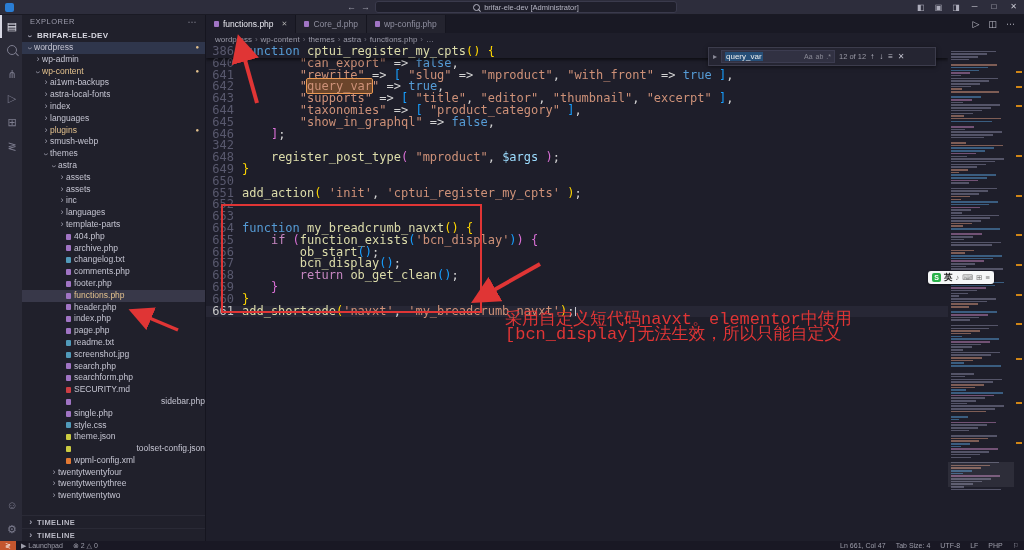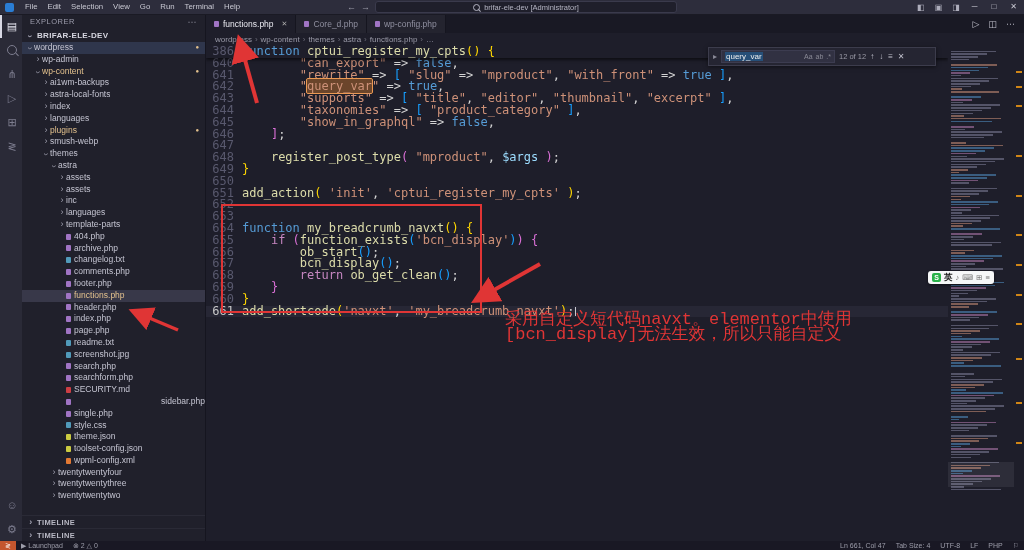--- a/index.html
+++ b/index.html
@@ -93,30 +93,20 @@
   #ime{position:absolute;left:928px;top:271px;height:13px;background:#f6f7f8;border-radius:3px;box-shadow:0 1px 3px rgba(0,0,0,.5);display:flex;align-items:center;gap:3px;padding:0 4px;z-index:45}
   .ime-logo{width:9px;height:9px;background:#2ab24a;border-radius:2px;color:#fff;font-size:7px;font-weight:700;display:flex;align-items:center;justify-content:center}
   .ime-lang{color:#222;font-size:8.5px;font-weight:700}
   .ime-ico{color:#777;font-size:7.5px}
 </style>
 </head>
 <body>
 
 <div id="titlebar">
   <span class="logo"></span>
-  <span style="display:flex">
-      <span class="menu-item">File</span>
-      <span class="menu-item">Edit</span>
-      <span class="menu-item">Selection</span>
-      <span class="menu-item">View</span>
-      <span class="menu-item">Go</span>
-      <span class="menu-item">Run</span>
-      <span class="menu-item">Terminal</span>
-      <span class="menu-item">Help</span>
-    </span>
   <div class="tb-center">
     <span class="nav-arrow">←</span>
     <span class="nav-arrow">→</span>
     <div class="tb-search">
       <span class="i-search"></span>
       <span>brifar-ele-dev [Administrator]</span>
     </div>
   </div>
   <div class="tb-right">
     <span style="display:flex">
@@ -303,21 +293,21 @@
           <span class="tlabel">single.php</span>
         </div>
         <div class="trow" style="padding-left: 36px;">
           <span class="ficon" style="background: rgb(81, 154, 186);"></span>
           <span class="tlabel">style.css</span>
         </div>
         <div class="trow" style="padding-left: 36px;">
           <span class="ficon" style="background: rgb(203, 203, 65);"></span>
           <span class="tlabel">theme.json</span>
         </div>
-        <div class="trow" style="padding-left: 36px;">
+        <div class="trow" style="padding-left: 36px; justify-content: space-between;">
           <span class="ficon" style="background: rgb(203, 203, 65);"></span>
           <span class="tlabel">toolset-config.json</span>
         </div>
         <div class="trow" style="padding-left: 36px;">
           <span class="ficon" style="background: rgb(227, 121, 51);"></span>
           <span class="tlabel">wpml-config.xml</span>
         </div>
         <div class="trow" style="padding-left: 28px;">
           <span class="chev">›</span>
           <span class="tlabel">twentytwentyfour</span>
@@ -385,21 +375,21 @@
           <div class="cl"><span class="ln">386</span><span class="lt"><span class="tk-k">function </span><span class="tk-f">cptui_register_my_cpts</span><span class="tk-b1">()</span><span class="tk-p"> </span><span class="tk-b1">{</span></span></div>
         </div>
       <div id="code-lines">
           <div class="cl"><span class="ln">640</span><span class="lt"><span class="tk-p">        </span><span class="tk-s">"can_export"</span><span class="tk-p"> =&gt; </span><span class="tk-k">false</span><span class="tk-p">,</span></span></div>
           <div class="cl"><span class="ln">641</span><span class="lt"><span class="tk-p">        </span><span class="tk-s">"rewrite"</span><span class="tk-p"> =&gt; </span><span class="tk-b3">[</span><span class="tk-p"> </span><span class="tk-s">"slug"</span><span class="tk-p"> =&gt; </span><span class="tk-s">"mproduct"</span><span class="tk-p">, </span><span class="tk-s">"with_front"</span><span class="tk-p"> =&gt; </span><span class="tk-k">true</span><span class="tk-p"> </span><span class="tk-b3">]</span><span class="tk-p">,</span></span></div>
           <div class="cl"><span class="ln">642</span><span class="lt"><span class="tk-p">        </span><span class="tk-s">"</span><span class="tk-w">query_var</span><span class="tk-s">"</span><span class="tk-p"> =&gt; </span><span class="tk-k">true</span><span class="tk-p">,</span></span></div>
           <div class="cl"><span class="ln">643</span><span class="lt"><span class="tk-p">        </span><span class="tk-s">"supports"</span><span class="tk-p"> =&gt; </span><span class="tk-b3">[</span><span class="tk-p"> </span><span class="tk-s">"title"</span><span class="tk-p">, </span><span class="tk-s">"editor"</span><span class="tk-p">, </span><span class="tk-s">"thumbnail"</span><span class="tk-p">, </span><span class="tk-s">"excerpt"</span><span class="tk-p"> </span><span class="tk-b3">]</span><span class="tk-p">,</span></span></div>
           <div class="cl"><span class="ln">644</span><span class="lt"><span class="tk-p">        </span><span class="tk-s">"taxonomies"</span><span class="tk-p"> =&gt; </span><span class="tk-b3">[</span><span class="tk-p"> </span><span class="tk-s">"product_category"</span><span class="tk-p"> </span><span class="tk-b3">]</span><span class="tk-p">,</span></span></div>
           <div class="cl"><span class="ln">645</span><span class="lt"><span class="tk-p">        </span><span class="tk-s">"show_in_graphql"</span><span class="tk-p"> =&gt; </span><span class="tk-k">false</span><span class="tk-p">,</span></span></div>
           <div class="cl"><span class="ln">646</span><span class="lt"><span class="tk-p">    </span><span class="tk-b2">]</span><span class="tk-p">;</span></span></div>
-          <div class="cl"><span class="ln">647</span><span class="lt"></span></div>
+          <div class="cl"><span class="ln">342</span><span class="lt"></span></div>
           <div class="cl"><span class="ln">648</span><span class="lt"><span class="tk-p">    </span><span class="tk-f">register_post_type</span><span class="tk-b2">(</span><span class="tk-p"> </span><span class="tk-s">"mproduct"</span><span class="tk-p">, </span><span class="tk-v">$args</span><span class="tk-p"> </span><span class="tk-b2">)</span><span class="tk-p">;</span></span></div>
           <div class="cl"><span class="ln">649</span><span class="lt"><span class="tk-b1">}</span></span></div>
           <div class="cl"><span class="ln">650</span><span class="lt"></span></div>
           <div class="cl"><span class="ln">651</span><span class="lt"><span class="tk-f">add_action</span><span class="tk-b1">(</span><span class="tk-p"> </span><span class="tk-s">'init'</span><span class="tk-p">, </span><span class="tk-s">'cptui_register_my_cpts'</span><span class="tk-p"> </span><span class="tk-b1">)</span><span class="tk-p">;</span></span></div>
           <div class="cl"><span class="ln">652</span><span class="lt"></span></div>
           <div class="cl"><span class="ln">653</span><span class="lt"></span></div>
           <div class="cl"><span class="ln">654</span><span class="lt"><span class="tk-k">function </span><span class="tk-f">my_breadcrumb_navxt</span><span class="tk-b1">()</span><span class="tk-p"> </span><span class="tk-b1">{</span></span></div>
           <div class="cl"><span class="ln">655</span><span class="lt"><span class="tk-p">    </span><span class="tk-c">if</span><span class="tk-p"> </span><span class="tk-b2">(</span><span class="tk-f">function_exists</span><span class="tk-b3">(</span><span class="tk-s">'bcn_display'</span><span class="tk-b3">)</span><span class="tk-b2">)</span><span class="tk-p"> </span><span class="tk-b2">{</span></span></div>
           <div class="cl"><span class="ln">656</span><span class="lt"><span class="tk-p">        </span><span class="tk-f">ob_start</span><span class="tk-b3">()</span><span class="tk-p">;</span></span></div>
           <div class="cl"><span class="ln">657</span><span class="lt"><span class="tk-p">        </span><span class="tk-f">bcn_display</span><span class="tk-b3">()</span><span class="tk-p">;</span></span></div>

